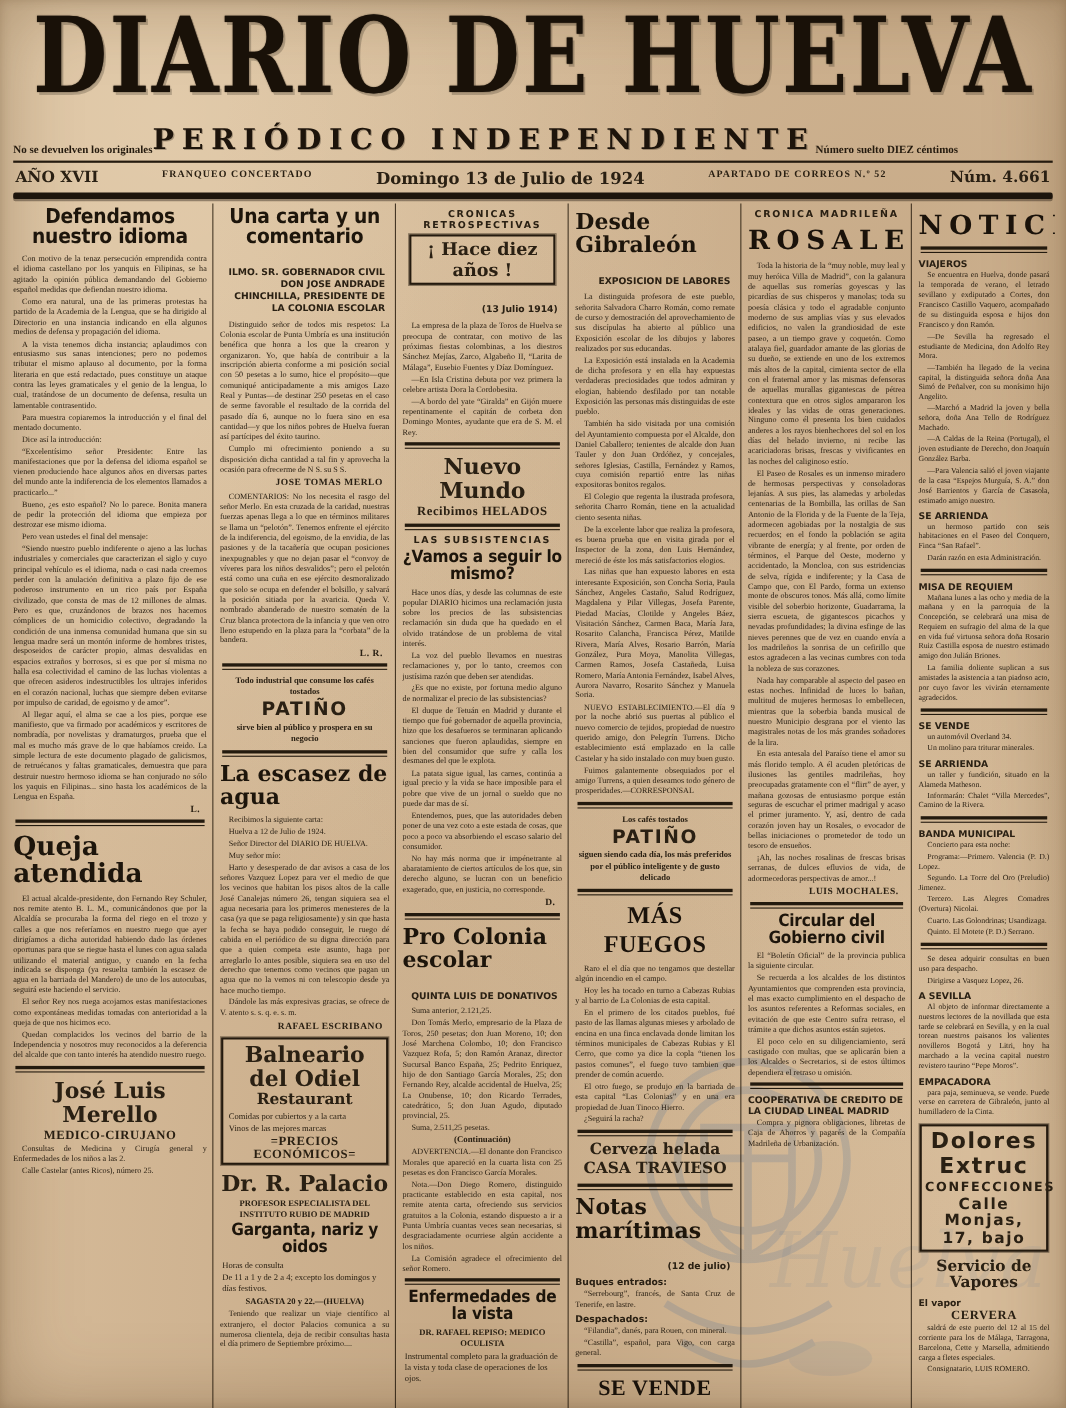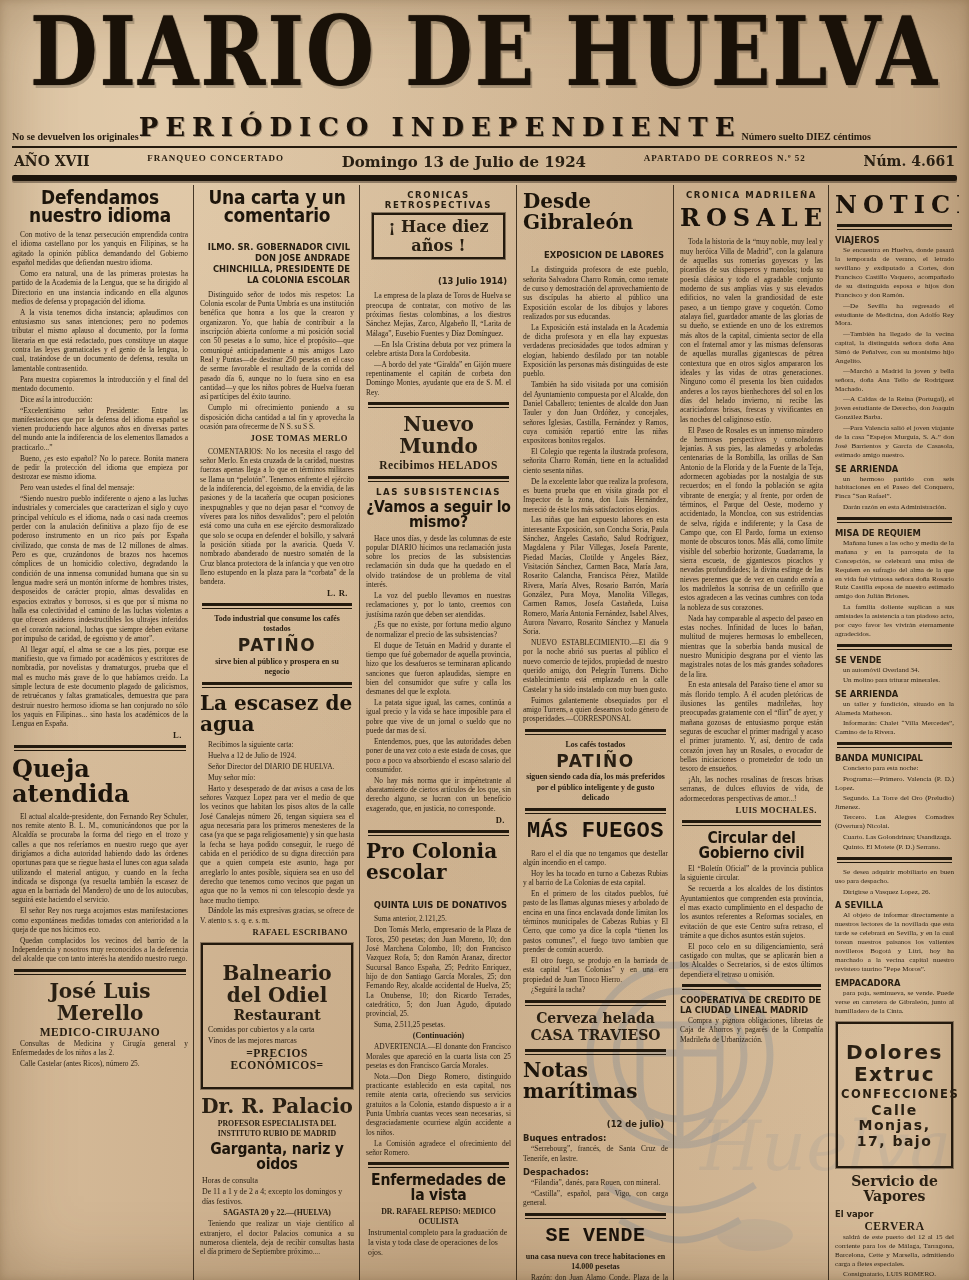--- a/index.html
+++ b/index.html
@@ -44,30 +44,30 @@
     font-family:"DejaVu Sans",sans-serif;}
   .b-subhead{font-size:8.4px;font-weight:bold;text-align:right;margin:17px 4px 4px;line-height:1.3;
     font-family:"DejaVu Sans",sans-serif;}
   .b-sechead{font-size:8.4px;font-weight:bold;margin:4px 0 1px;font-family:"DejaVu Sans",sans-serif;}
   .b-display{font-family:"DejaVu Sans",sans-serif;font-weight:bold;font-size:16px;line-height:1.02;
     text-align:center;margin:3px 0 5px;letter-spacing:-.2px;color:#1d150b;transform:scaleY(1.1);}
   .b-serif{font-family:"DejaVu Serif",serif;font-weight:bold;font-size:20px;line-height:1.05;
     text-align:left;margin:4px 0 5px;color:#1d150b;}
   .b-serifwide{font-family:"DejaVu Serif",serif;font-weight:bold;font-size:24px;letter-spacing:6px;
     text-align:center;margin:3px 0 5px;color:#1a120a;}
-  .b-sans{font-family:Liberation Mono, monospace;font-weight:900;font-size:22px;text-align:center;
+  .b-sans{font-family:Liberation Serif, serif;font-weight:900;font-size:22px;text-align:center;
     margin:4px 0 5px;letter-spacing:.5px;color:#1a120a;}
   .b-boxedtitle{border:2px solid #241a0e;box-shadow:0 0 0 1px rgba(36,26,14,.45);margin:3px 6px 4px;
     padding:2px 4px;text-align:center;font-family:"DejaVu Serif",serif;font-weight:bold;font-size:16px;}
   .b-adbig{font-family:"DejaVu Serif",serif;font-weight:bold;font-size:17px;text-align:center;
     margin:2px 0;line-height:1.1;}
   .b-admed{font-size:11.5px;font-weight:bold;text-align:center;margin:1px 0;letter-spacing:.5px;}
   .b-adsmall{font-size:7.8px;text-align:left;margin:1px 2px;line-height:1.3;}
   .b-adbold{font-size:7.8px;font-weight:bold;text-align:center;margin:1px 2px;line-height:1.3;}
-  .b-box{border:2px solid #241a0e;box-shadow:0 0 0 1px rgba(36,26,14,.4);padding:15px 3px;margin:6px 1px;}
+  .b-box{border:2px solid #241a0e;box-shadow:0 0 0 1px rgba(36,26,14,.4);padding:0 3px;margin:6px 1px;}
   .sans-ad{font-family:"DejaVu Sans",sans-serif !important;letter-spacing:1.5px;} .sz-xl{font-size:24px;} .sz-lg{font-size:20px;}
   .sz-md{font-size:17px;} .sz-sm{font-size:14px;}
   
   .stamp{position:absolute;z-index:1;pointer-events:none;}
 </style>
 </head>
 <body>
 
 <div class="page">
 
@@ -268,21 +268,21 @@
         <p class="b-p">Informarán: Chalet “Villa Mercedes”, Camino de la Rivera.</p>
         <div class="b-rule"></div>
         <div class="b-sechead">BANDA MUNICIPAL</div>
         <p class="b-p">Concierto para esta noche:</p>
         <p class="b-p">Programa:—Primero. Valencia (P. D.) Lopez.</p>
         <p class="b-p">Segundo. La Torre del Oro (Preludio) Jimenez.</p>
         <p class="b-p">Tercero. Las Alegres Comadres (Overtura) Nicolai.</p>
         <p class="b-p">Cuarto. Las Golondrinas; Usandizaga.</p>
         <p class="b-p">Quinto. El Motete (P. D.) Serrano.</p>
         <div class="b-rule"></div>
-        <p class="b-p">Se desea adquirir mobiliario en buen uso para despacho.</p>
+        <p class="b-p">Se desea adquirir consultas en buen uso para despacho.</p>
         <p class="b-p">Dirigirse a Vasquez Lopez, 26.</p>
         <div class="b-sechead">A SEVILLA</div>
         <p class="b-p">Al objeto de informar directamente a nuestros lectores de la novillada que esta tarde se celebrará en Sevilla, y en la cual torean nuestros paisanos los valientes novilleros Bogotá y Litri, hoy ha marchado a la vecina capital nuestro revistero taurino “Pepe Moros”.</p>
         <div class="b-sechead">EMPACADORA</div>
         <p class="b-p">para paja, seminueva, se vende. Puede verse en carretera de Gibraleón, junto al humilladero de la Cinta.</p>
         <div class="b-box">
           <div class="b-adbig sz-lg sans-ad">Dolores Extruc</div>
           <div class="b-admed sans-ad">CONFECCIONES</div>
           <div class="b-adbig sz-sm sans-ad">Calle Monjas, 17, bajo</div>
         </div>

